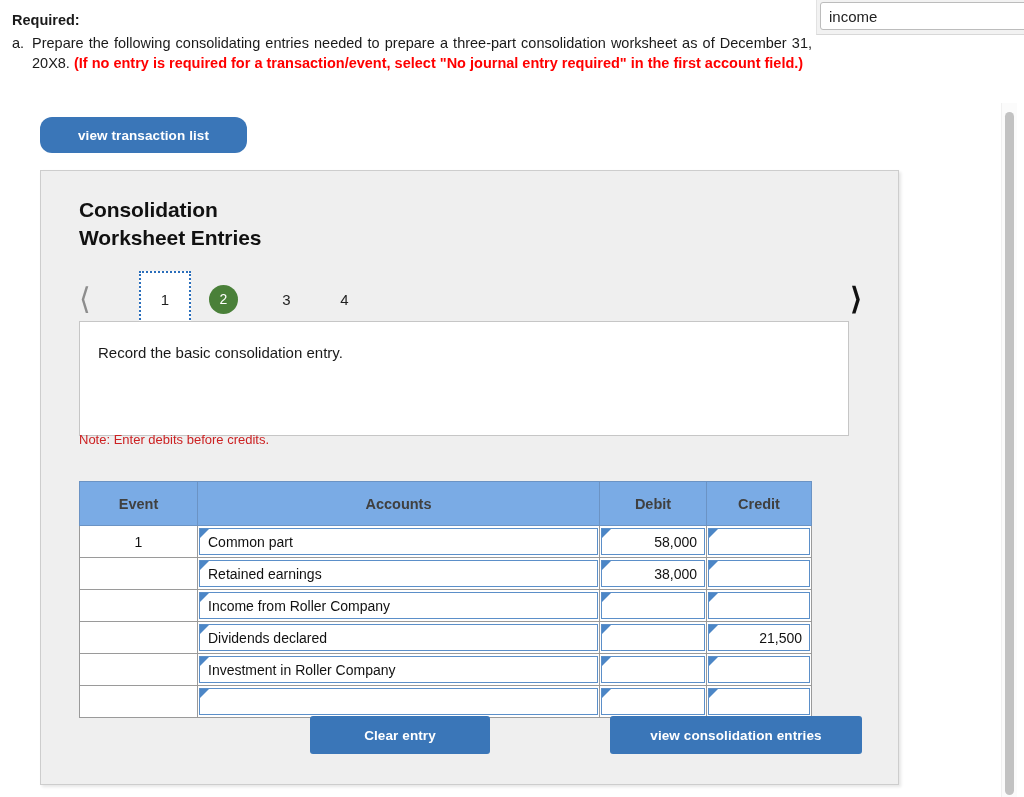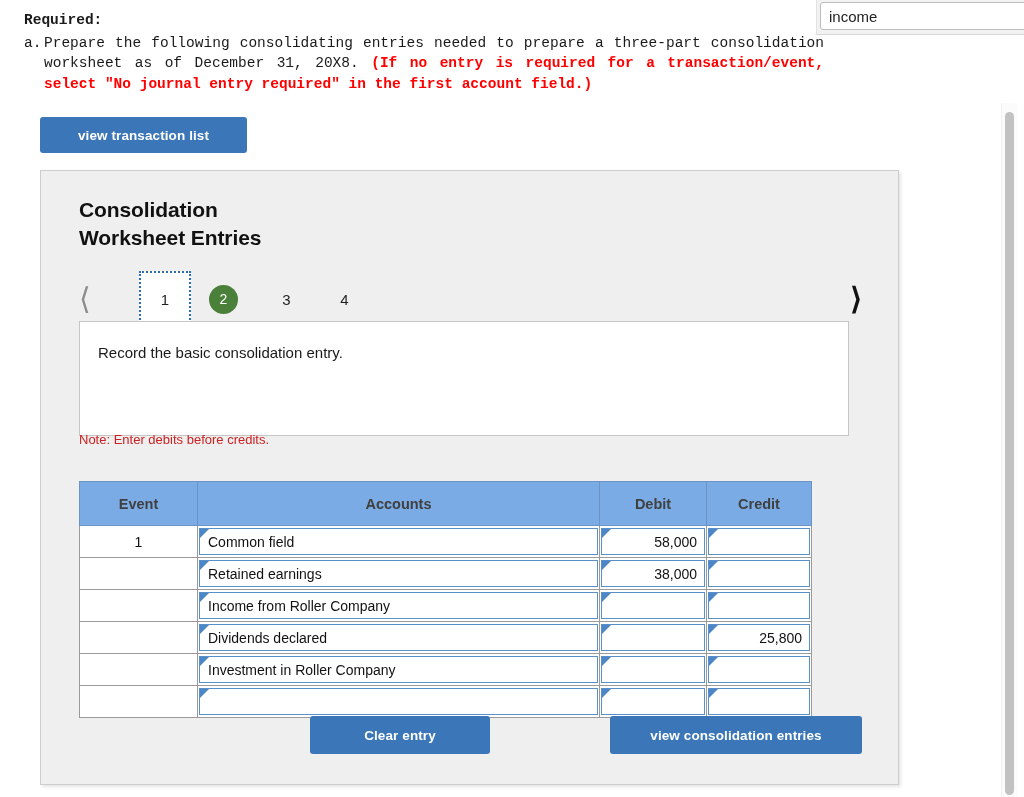--- a/index.html
+++ b/index.html
@@ -12,27 +12,26 @@
     height: 797px;
     position: relative;
     font-family: "Liberation Sans", sans-serif;
     overflow: hidden;
     -webkit-font-smoothing: antialiased;
   }
 
   
   .required-block {
     position: absolute;
-    left: 24px;
+    left: 12px;
     top: 10px;
     width: 800px;
     font-size: 14.5px;
     color: #1a1a1a;
     line-height: 1.42;
-    font-family: Liberation Mono, monospace;
   }
   .required-title {
     font-weight: bold;
     font-size: 14.5px;
     margin: 0 0 2px 0;
   }
   .req-item {
     display: flex;
     align-items: flex-start;
   }
@@ -94,20 +93,21 @@
     font-family: "Liberation Sans", sans-serif;
     letter-spacing: .1px;
   }
 
   .btn-view-transactions {
     position: absolute;
     left: 40px;
     top: 117px;
     width: 207px;
     height: 36px;
+    border-radius: 12px;
   }
 
   
   .card {
     position: absolute;
     left: 40px;
     top: 170px;
     width: 859px;
     height: 615px;
     box-sizing: border-box;
@@ -377,21 +377,21 @@
         <th class="col-accounts">Accounts</th>
         <th class="col-debit">Debit</th>
         <th class="col-credit">Credit</th>
       </tr>
     </thead>
     <tbody>
 
       <tr>
         <td class="td-event">1</td>
         <td class="cell-host">
-          <div class="cell-field acct">Common field</div>
+          <div class="cell-field acct">Common part</div>
         </td>
         <td class="cell-host">
           <div class="cell-field num">58,000</div>
         </td>
         <td class="cell-host">
           <div class="cell-field num"></div>
         </td>
       </tr>
 
       <tr>
@@ -422,21 +422,21 @@
 
       <tr>
         <td class="td-event"></td>
         <td class="cell-host">
           <div class="cell-field acct indent">Dividends declared</div>
         </td>
         <td class="cell-host">
           <div class="cell-field num"></div>
         </td>
         <td class="cell-host">
-          <div class="cell-field num">25,800</div>
+          <div class="cell-field num">21,500</div>
         </td>
       </tr>
 
       <tr>
         <td class="td-event"></td>
         <td class="cell-host">
           <div class="cell-field acct">Investment in Roller Company</div>
         </td>
         <td class="cell-host">
           <div class="cell-field num"></div>

